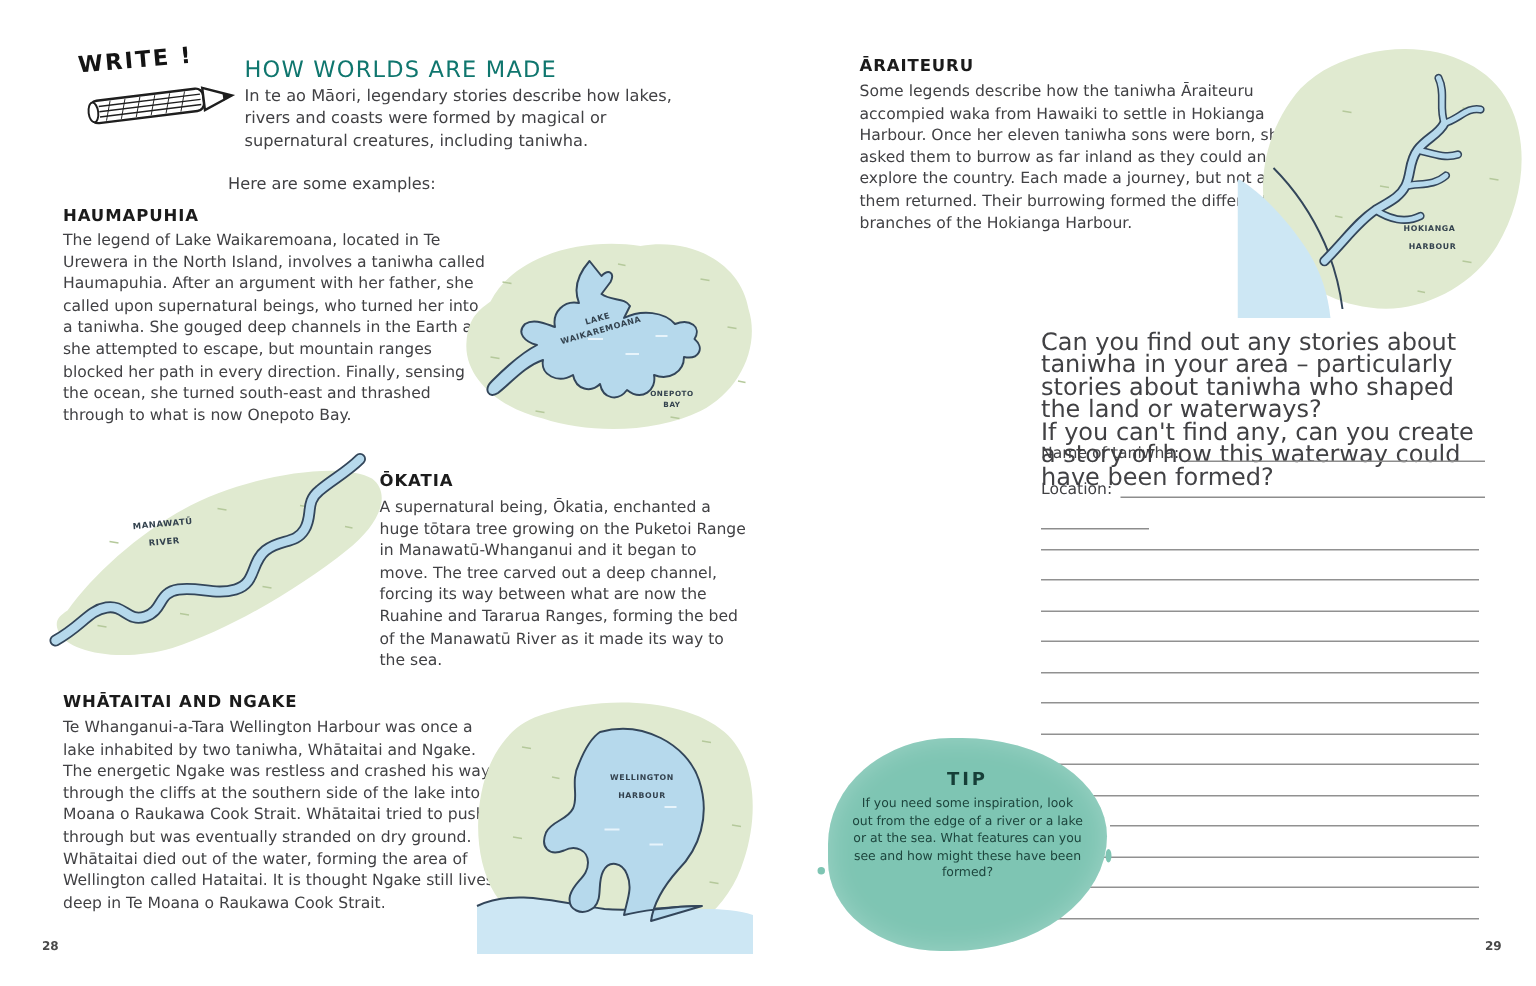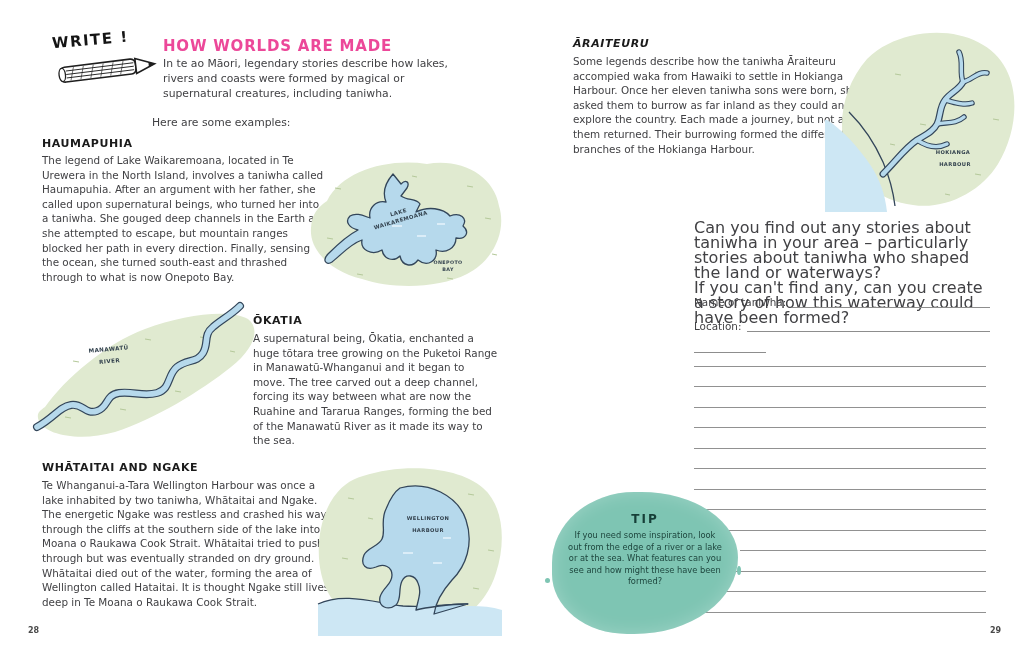--- a/index.html
+++ b/index.html
@@ -4,21 +4,21 @@
 <style>
   * { margin:0; padding:0; box-sizing:border-box; }
   html,body { background:#ffffff; }
   .spread {
     position:relative; width:1024px; height:657px; margin:0 auto;
     background:#ffffff; overflow:hidden;
     font-family:"DejaVu Sans","Liberation Sans",sans-serif;
     color:#3f3f42;
   }
   .abs { position:absolute; }
-  .hand-title { font-weight:700; font-size:15px; letter-spacing:0.8px; color:#ec4899; }
+  .hand-title { font-weight:400; font-size:15px; letter-spacing:0.8px; color:#0f766e; }
   .hand-head  { font-weight:700; font-size:11px; letter-spacing:0.6px; color:#1b1b1b; }
   .body-txt   { font-size:10.4px; line-height:14.6px; color:#414144; }
   .intro-txt  { font-size:10.8px; line-height:15px; color:#414144; }
   .examples   { font-size:10.8px; color:#414144; }
   .write-word { font-weight:700; font-size:15px; letter-spacing:1.5px; color:#141414;
                 transform:rotate(-5deg); display:inline-block; }
   .page-num   { font-size:8px; font-weight:700; color:#4a4a4a; }
 
   
   .q-txt { font-size:16px; line-height:15px; color:#414144; }
@@ -110,21 +110,21 @@
     <path fill="#cde7f4" d="M10,146 C35,134 65,144 95,148 C130,153 165,143 194,152 L194,178 L10,178 Z"></path>
     <path fill="none" stroke="#33465a" stroke-width="1.3" d="M10,146 C35,134 65,144 95,148 C116,150 140,146 160,146"></path>
     <path fill="#b6d9ec" stroke="#33465a" stroke-width="1.3" stroke-linejoin="round" d="M92,30 C120,22 150,38 158,62 C166,86 158,108 144,122 C136,131 128,142 126,156 L160,146 C140,146 116,150 108,152 C110,142 114,134 110,125 C107,117 98,115 94,123 C90,131 94,141 88,147 C80,153 70,149 72,139 C75,129 84,127 84,117 C84,109 76,105 68,109 C58,113 52,107 56,97 C60,89 70,89 74,81 C78,73 72,63 78,51 C82,41 86,34 92,30 Z"></path>
     <path stroke="#e7f4fb" stroke-width="1.4" fill="none" d="M95,95 l10,0 M125,105 l9,0 M135,80 l8,0"></path>
     <text x="120" y="62" text-anchor="middle" font-size="5.2">WELLINGTON</text>
     <text x="120" y="74" text-anchor="middle" font-size="5.2">HARBOUR</text>
   </svg>
 
   <div class="abs page-num" style="left:28px; top:626px;">28</div>
 
-  <div class="abs hand-head" style="left:573px; top:37px;font-style:italic;">ĀRAITEURU</div>
+  <div class="abs hand-head" style="left:573px; top:37px;">ĀRAITEURU</div>
   <div class="abs body-txt" style="left:573px; top:54px; width:304px;">Some legends describe how the taniwha Āraiteuru accompied waka from Hawaiki to settle in Hokianga Harbour. Once her eleven taniwha sons were born, she asked them to burrow as far inland as they could and to explore the country. Each made a journey, but not all of them returned. Their burrowing formed the different branches of the Hokianga Harbour.</div>
 
   <svg class="abs" style="left:825px; top:24px;" width="196" height="188" viewBox="0 0 196 188">
     <path fill="#e0ead0" d="M85,12 C125,2 166,15 181,45 C195,72 191,110 173,140 C156,168 120,186 88,181 C55,177 28,156 20,125 C12,95 20,60 42,35 C55,22 70,16 85,12 Z"></path>
     <path stroke="#b5c99b" stroke-width="1.1" fill="none" d="M70,50 l6,1 M150,48 l6,1 M168,95 l6,1 M95,100 l6,1 M150,150 l6,1 M65,120 l5,1 M120,170 l5,1"></path>
     <path fill="#cde7f4" d="M2,96 C18,106 34,124 46,142 C55,156 60,170 62,188 L0,188 L0,96 Z"></path>
     <path fill="none" stroke="#33465a" stroke-width="1.3" d="M24,88 C38,102 50,120 58,138 C64,152 68,166 70,182"></path>
     <g>
       <g fill="none" stroke="#33465a" stroke-width="7" stroke-linecap="round">
         <path d="M58,150 C72,136 80,124 92,116 C100,111 108,108 112,100 C116,92 114,84 120,76 C126,68 134,66 138,58"></path>

